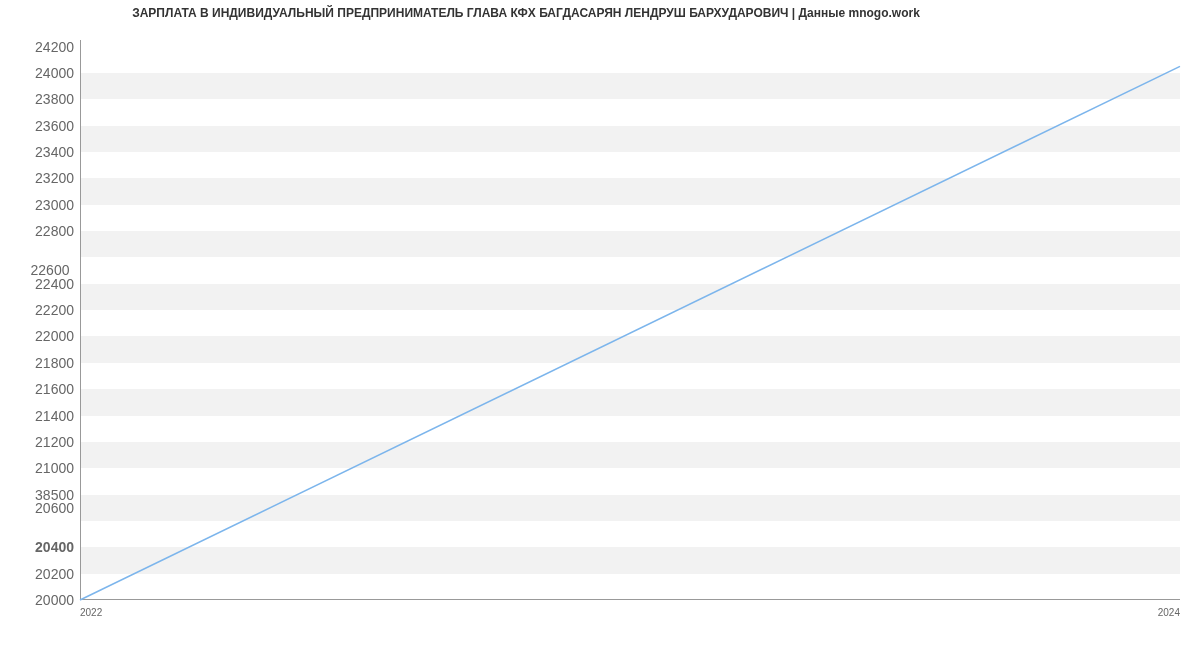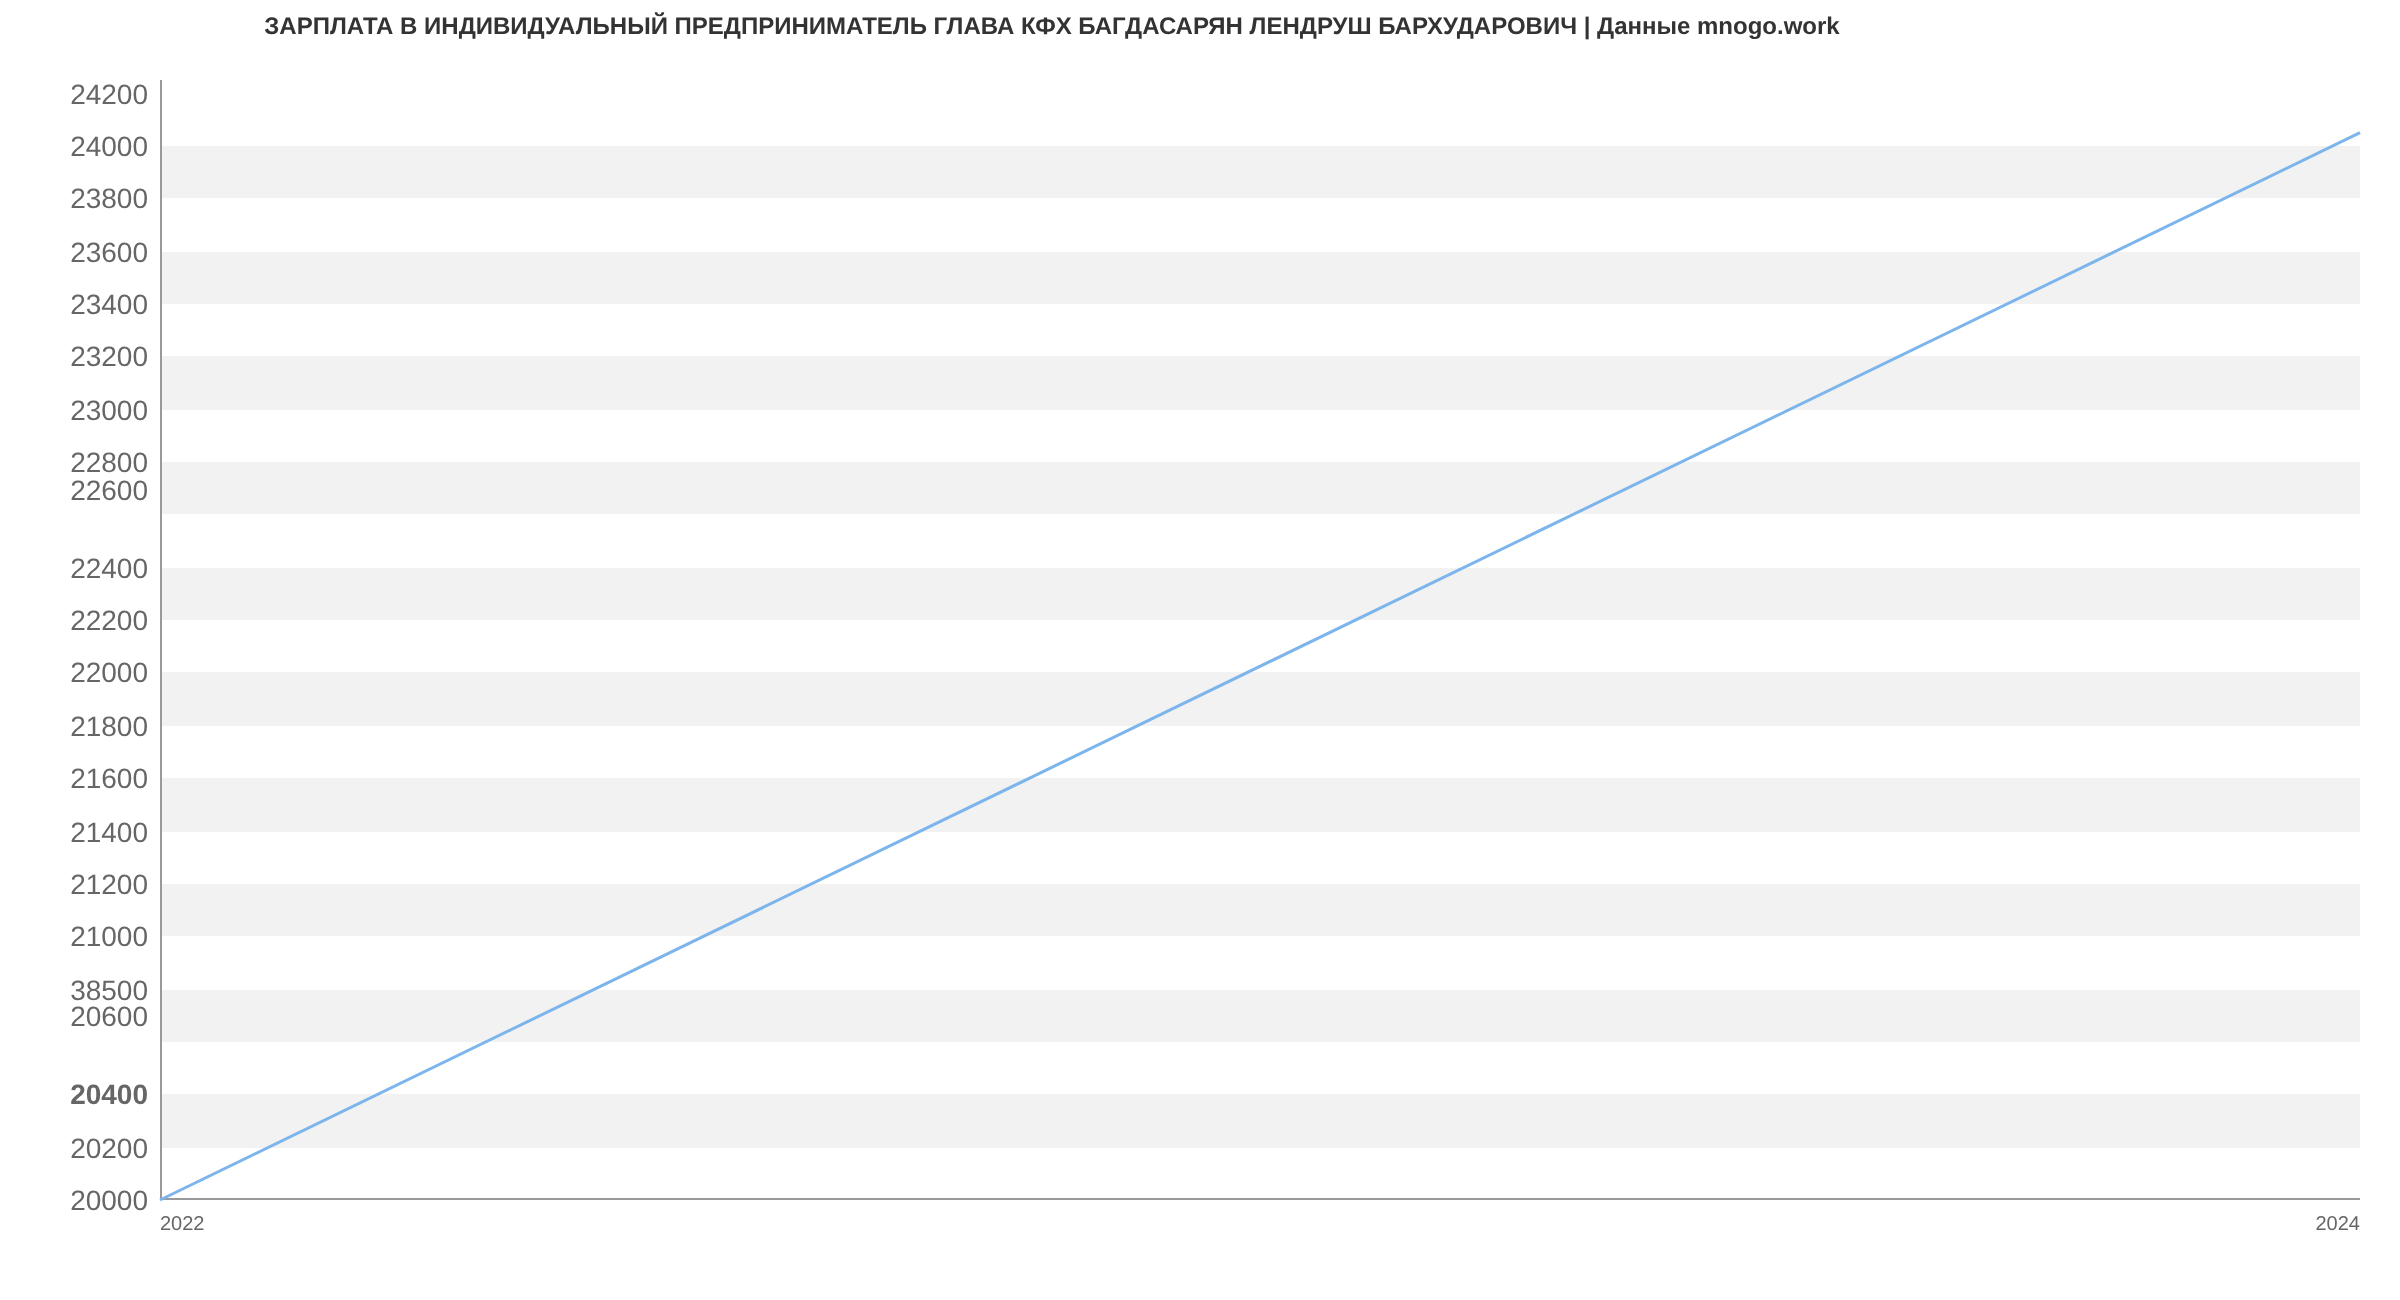--- a/index.html
+++ b/index.html
@@ -116,21 +116,21 @@
       <div class="y-tick" style="top: 468px;">20600</div>
       <div class="y-tick" style="top: 454.588px;">38500</div>
       <div class="y-tick" style="top: 428.235px;">21000</div>
       <div class="y-tick" style="top: 401.882px;">21200</div>
       <div class="y-tick" style="top: 375.529px;">21400</div>
       <div class="y-tick" style="top: 349.176px;">21600</div>
       <div class="y-tick" style="top: 322.824px;">21800</div>
       <div class="y-tick" style="top: 296.471px;">22000</div>
       <div class="y-tick" style="top: 270.118px;">22200</div>
       <div class="y-tick" style="top: 243.765px;">22400</div>
-      <div class="y-tick" style="top: 205px;">22600</div>
+      <div class="y-tick" style="top: 230px; text-align: center;">22600</div>
       <div class="y-tick" style="top: 191.059px; text-align: right;">22800</div>
       <div class="y-tick" style="top: 164.706px;">23000</div>
       <div class="y-tick" style="top: 138.353px;">23200</div>
       <div class="y-tick" style="top: 112px;">23400</div>
       <div class="y-tick" style="top: 85.6471px;">23600</div>
       <div class="y-tick" style="top: 59.2941px;">23800</div>
       <div class="y-tick" style="top: 32.9412px;">24000</div>
       <div class="y-tick" style="top: 6.58824px;">24200</div>
       <div class="x-tick first" style="left: 0px;">2022</div>
       <div class="x-tick last" style="left: 1100px;">2024</div>

